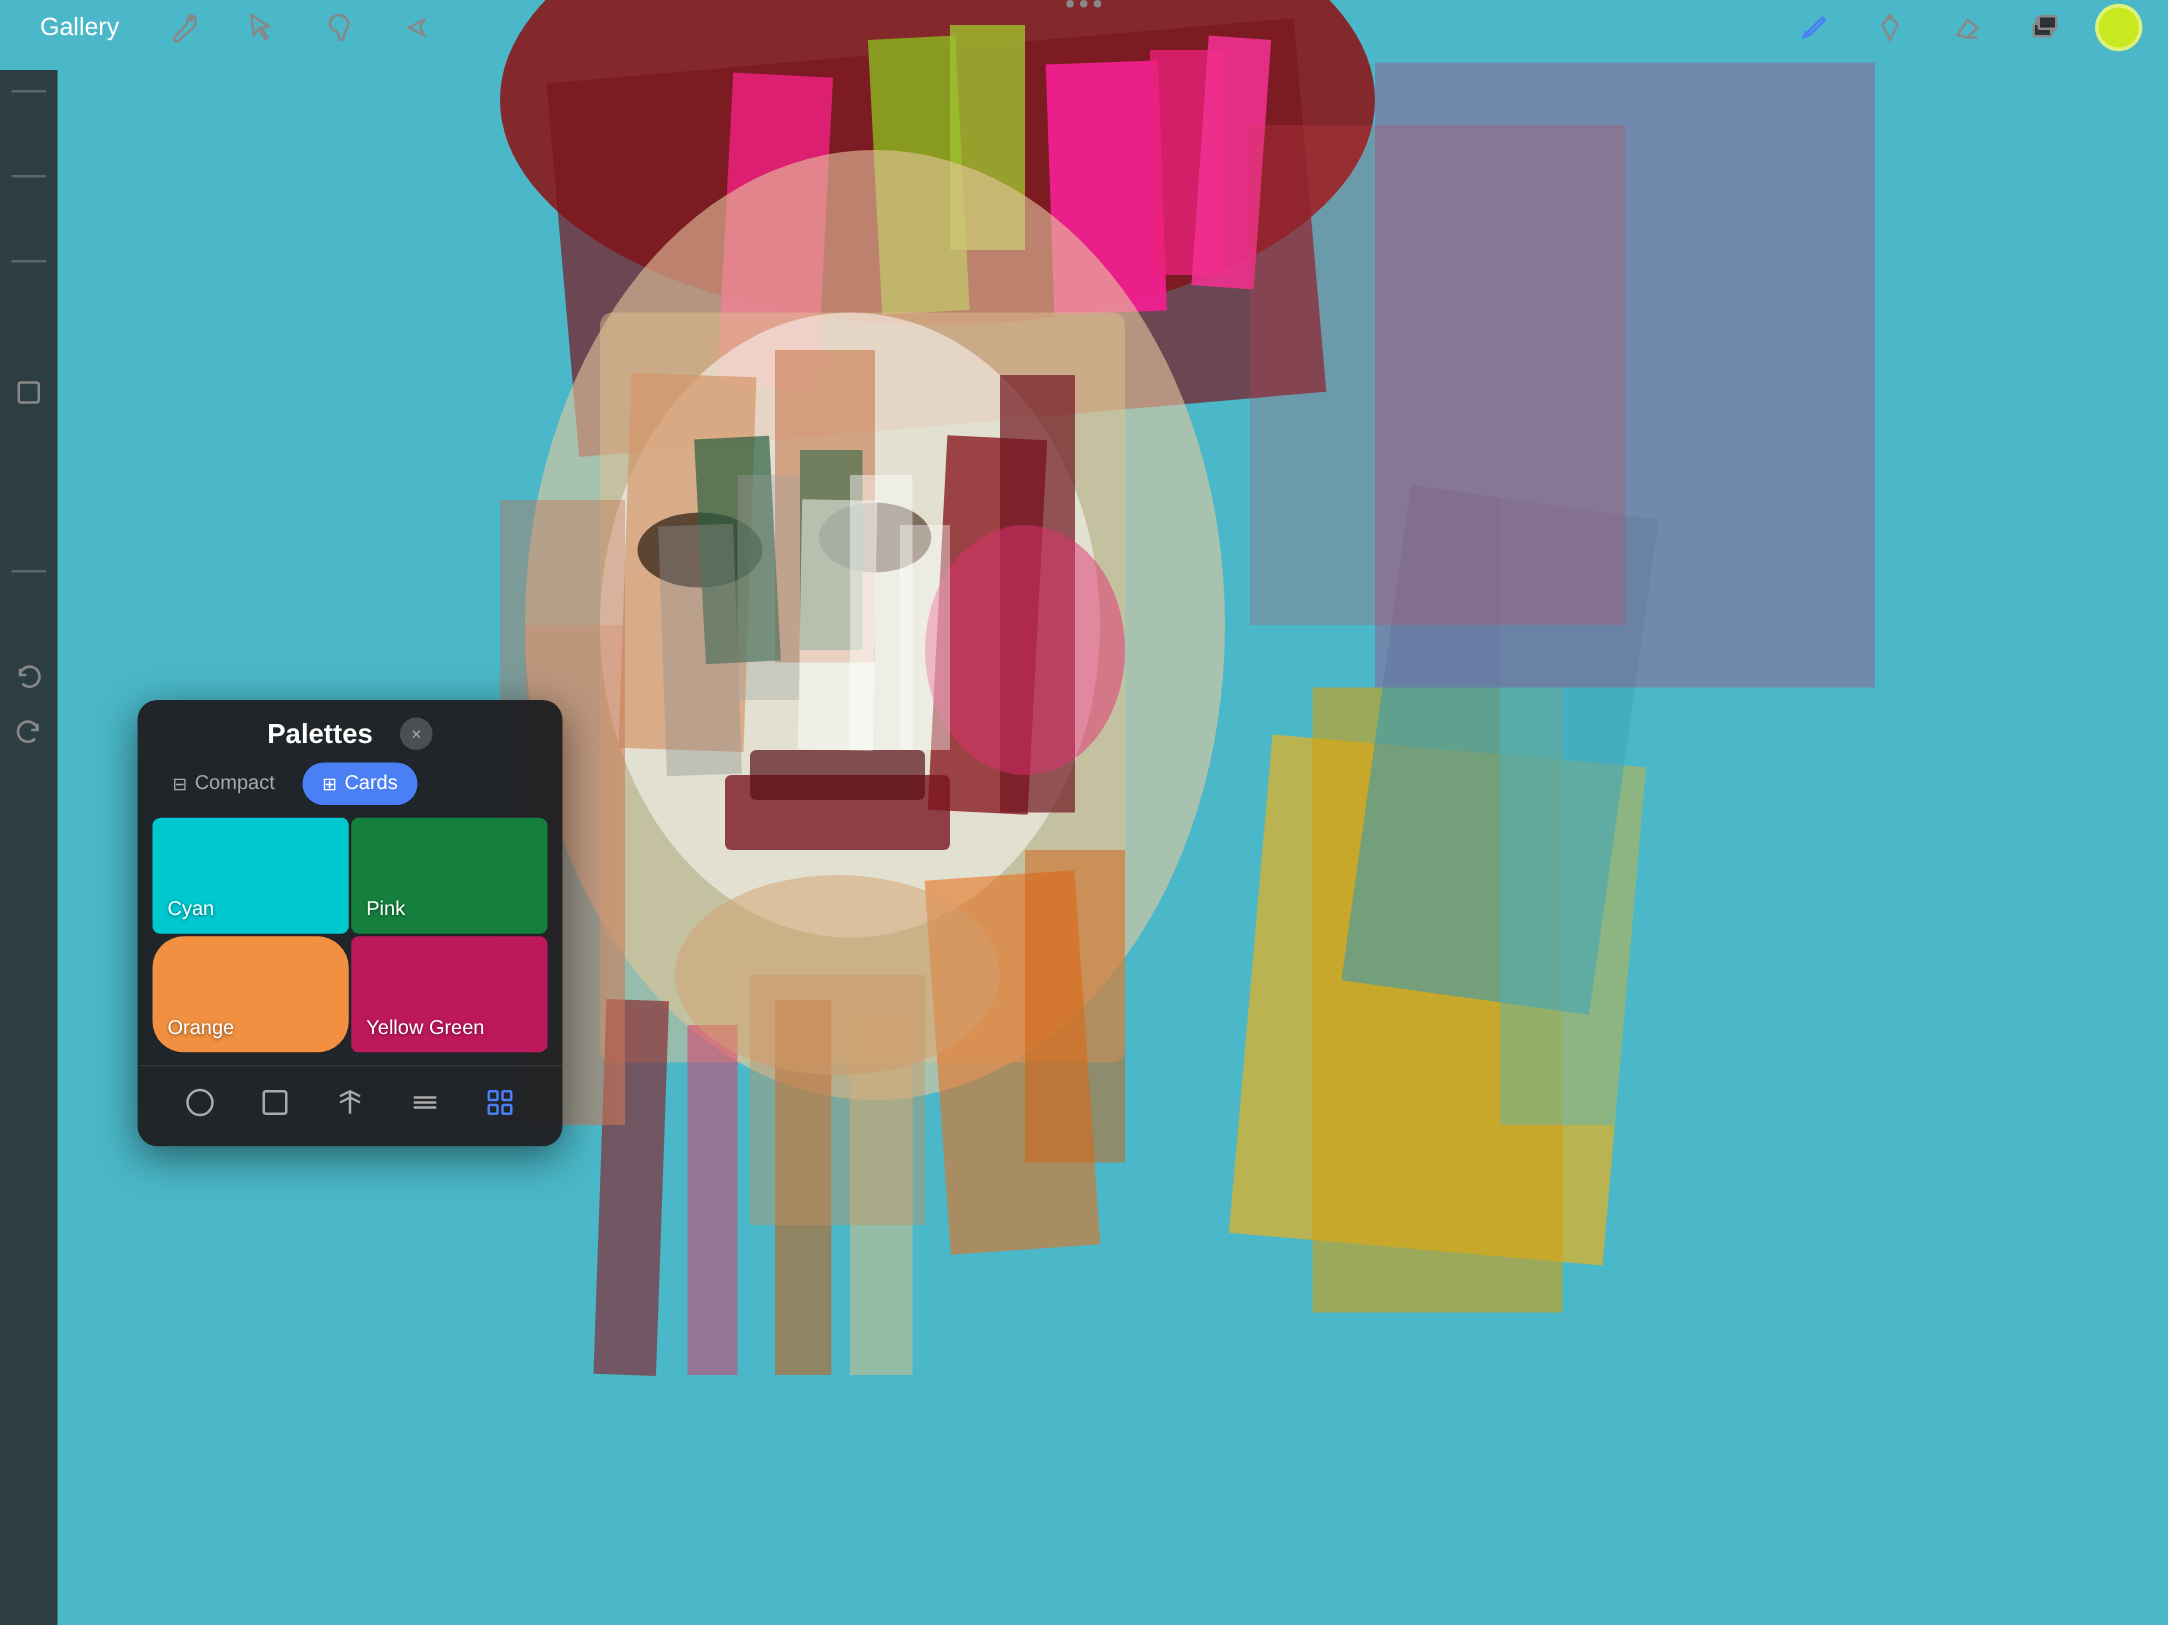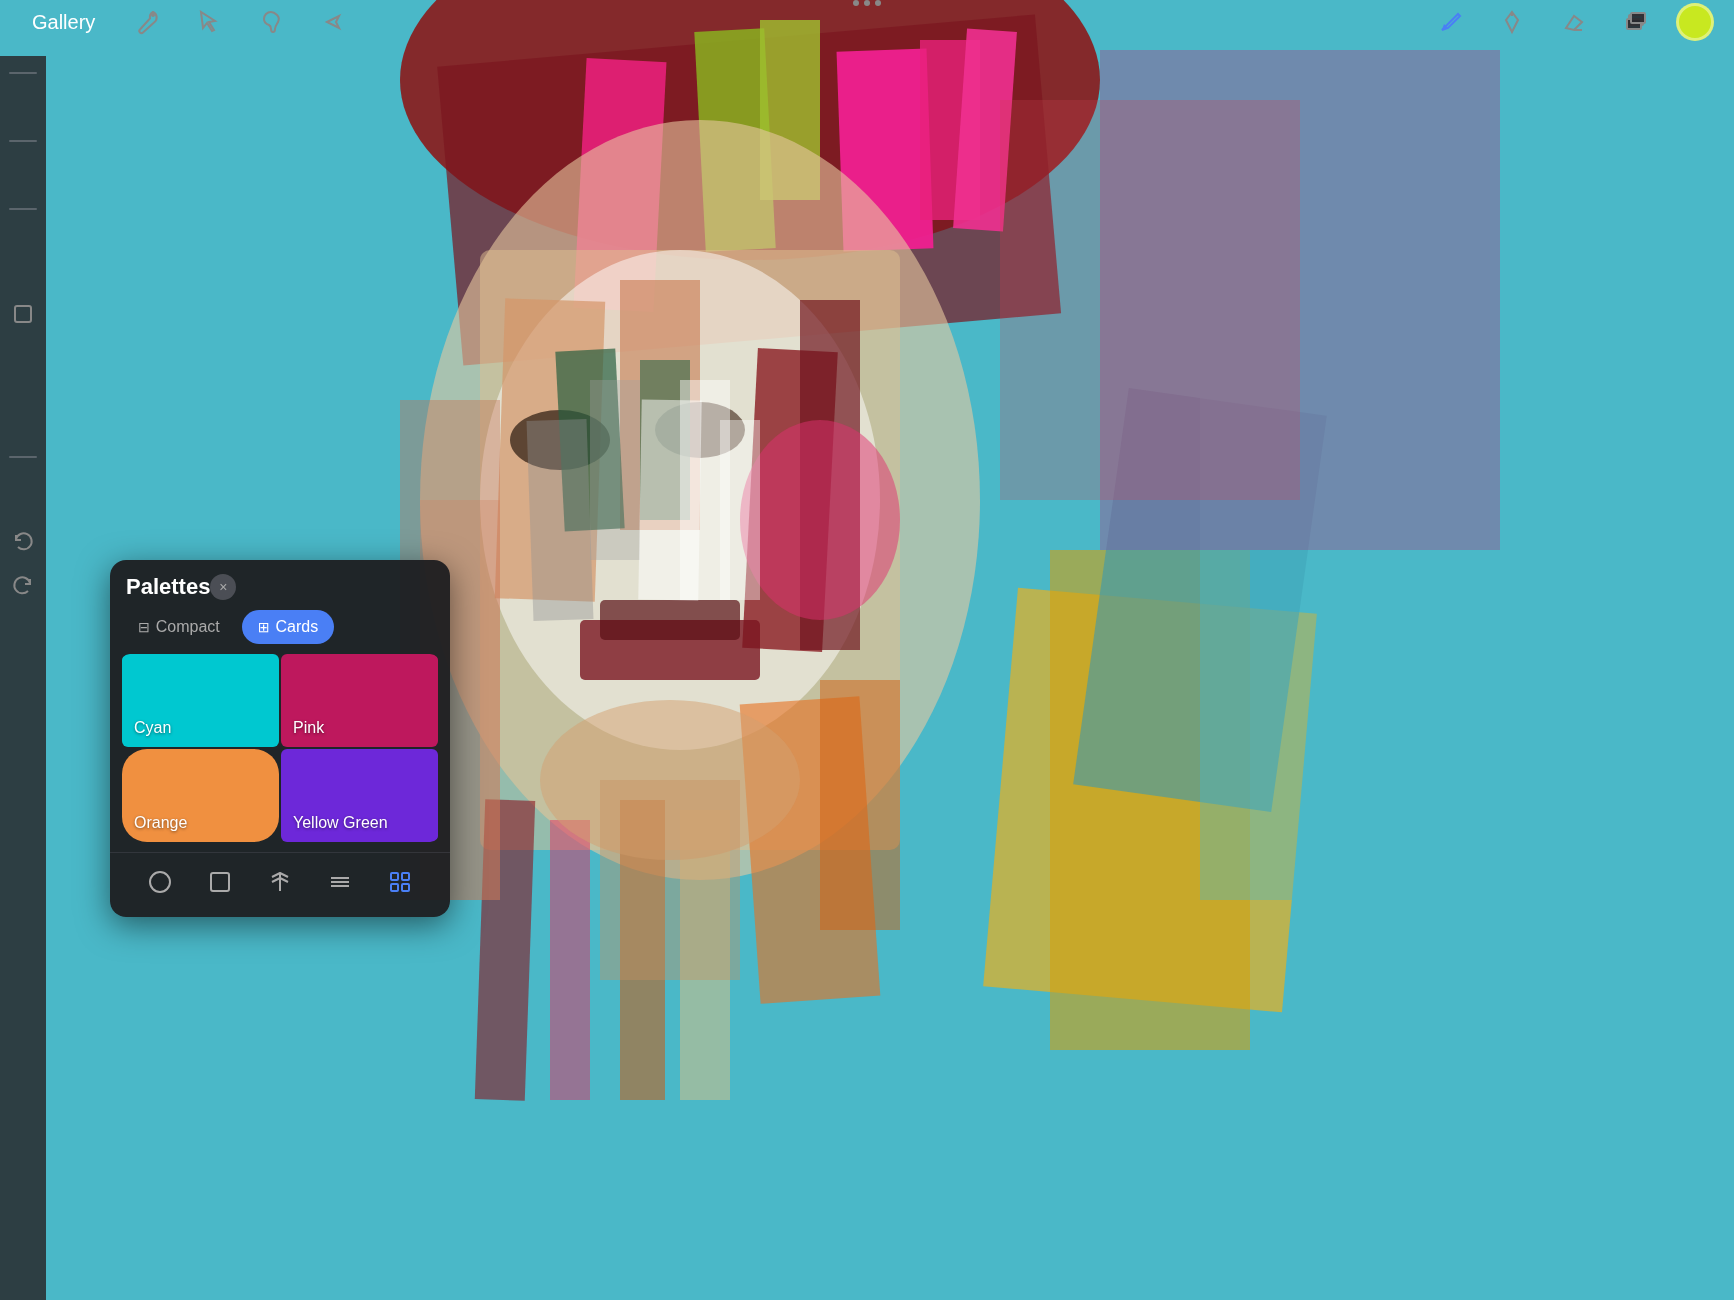--- a/index.html
+++ b/index.html
@@ -137,22 +137,23 @@
       background: rgba(28, 28, 32, 0.95);
       border-radius: 16px;
       z-index: 200;
       overflow: hidden;
       box-shadow: 0 8px 32px rgba(0,0,0,0.5);
     }
 
     #palettes-header {
       display: flex;
       align-items: center;
-      justify-content: flex-start;
+      justify-content: center;
       padding: 14px 16px 10px;
+      gap: 22px;
     }
 
     #palettes-title {
       color: white;
       font-size: 22px;
       font-weight: 600;
     }
 
     #palettes-close {
       width: 26px;
@@ -220,23 +221,23 @@
       position: absolute;
       bottom: 10px;
       left: 12px;
       color: white;
       font-size: 16px;
       font-weight: 500;
       text-shadow: 0 1px 3px rgba(0,0,0,0.5);
     }
 
     .palette-cyan { background: #00c8d0; }
-    .palette-pink { background: #be185d; }
+    .palette-pink { background: #15803d; }
     .palette-orange { background: #f09040; border-radius: 25px; }
-    .palette-yellowgreen { background: #6d28d9; }
+    .palette-yellowgreen { background: #be185d; }
 
     #palette-bottom-toolbar {
       display: flex;
       align-items: center;
       justify-content: space-around;
       padding: 10px 20px 16px;
       border-top: 1px solid rgba(80,80,90,0.4);
     }
 
     .palette-bottom-btn {

